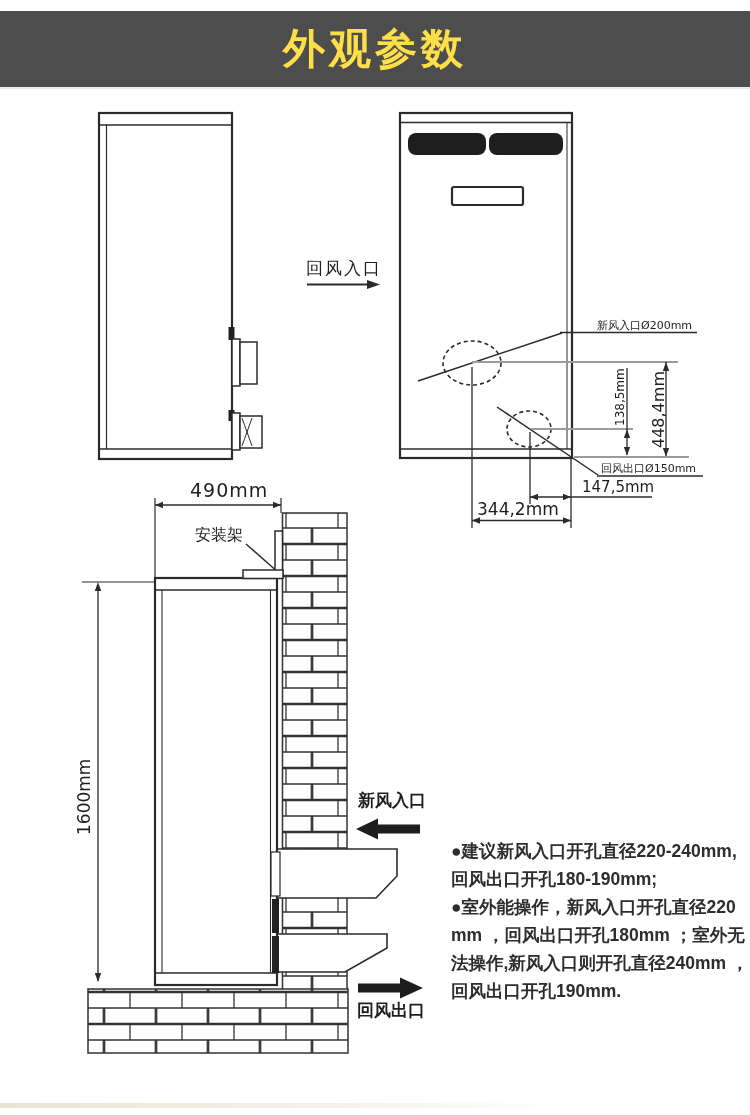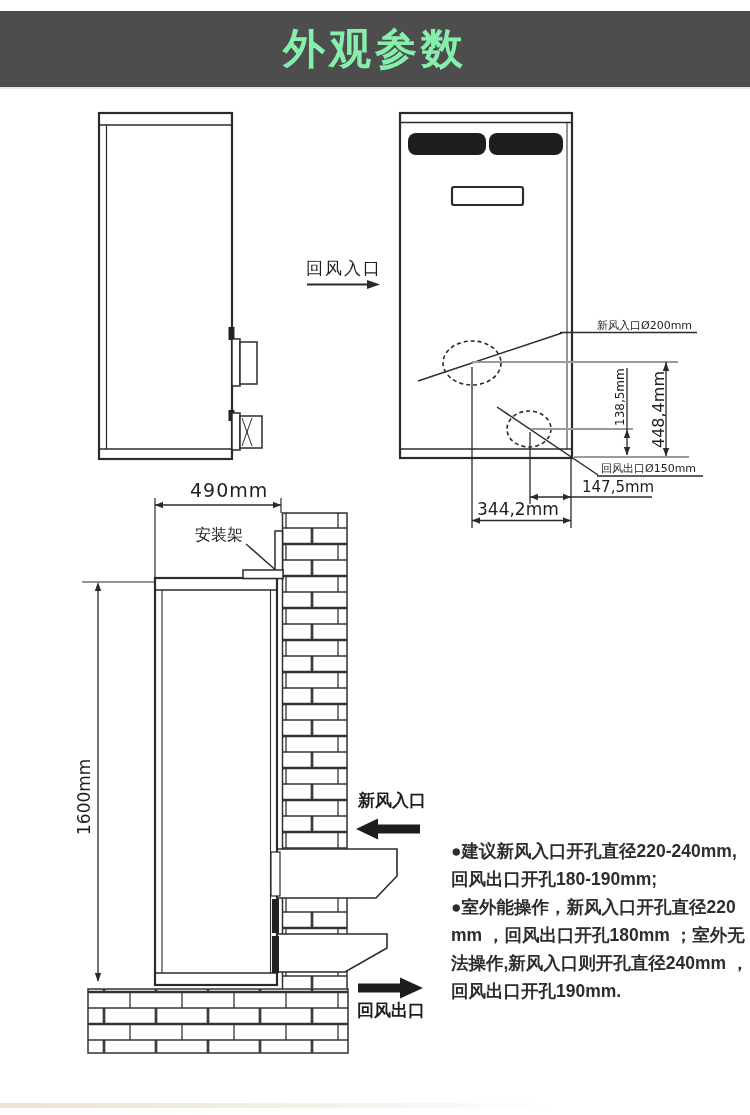--- a/index.html
+++ b/index.html
@@ -1,20 +1,20 @@
 <!DOCTYPE html>
 <html><head>
 <meta charset="utf-8">
 <style>
   html,body{margin:0;padding:0;background:#ffffff;}
   .stage{position:relative;width:750px;height:1115px;background:#ffffff;overflow:hidden;
          font-family:"Liberation Sans",sans-serif;}
   .header{position:absolute;left:0;top:11px;width:750px;height:76px;background:#4d4d4d;
           border-bottom:2px solid #e9e9e9;display:flex;align-items:center;justify-content:center;}
-  .header .title{color:#86efac;font-size:42px;font-weight:600;letter-spacing:4px;}
+  .header .title{color:#fde047;font-size:42px;font-weight:600;letter-spacing:4px;}
   svg.draw{position:absolute;left:0;top:0;}
   svg.draw text{font-family:"DejaVu Sans","Liberation Sans",sans-serif;fill:#1e1e1e;}
   .notes{position:absolute;left:451px;top:837px;width:302px;color:#2d2d2d;
          font-size:17.5px;line-height:28px;font-weight:600;}
   .notes .nline{height:28px;white-space:nowrap;}
   .watermark{position:absolute;left:0;top:1103px;width:560px;height:5px;
              background:linear-gradient(90deg,rgba(216,200,170,.5),rgba(216,200,170,.25) 60%,rgba(216,200,170,0));}
 </style>
 </head>
 <body>

